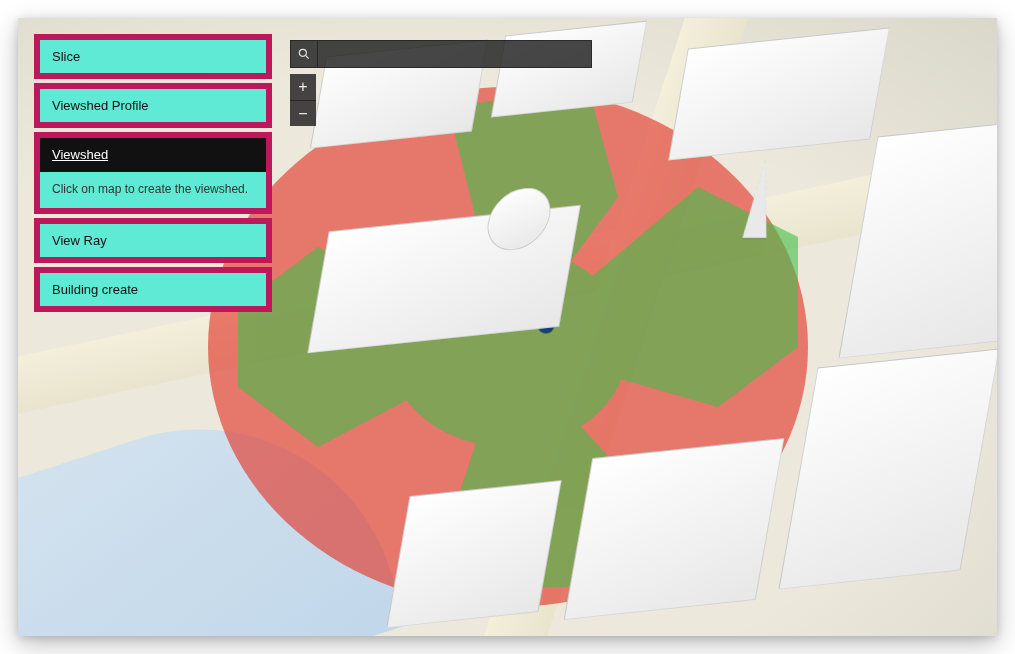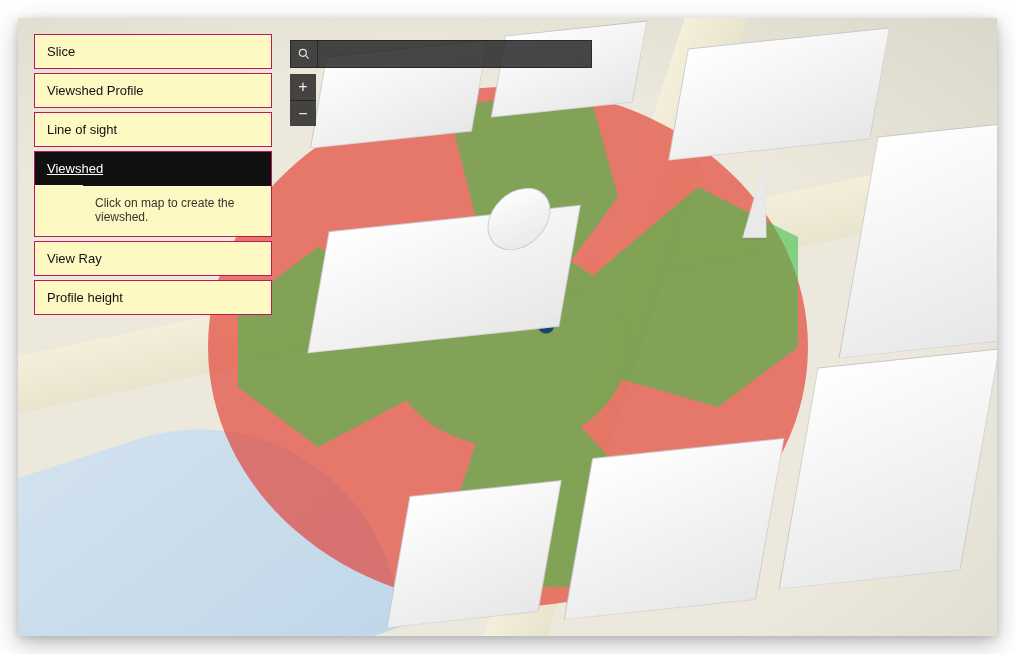--- a/index.html
+++ b/index.html
@@ -77,42 +77,41 @@
   .tool-panel {
     position: absolute;
     left: 16px; top: 16px;
     width: 238px;
     display: flex;
     flex-direction: column;
     gap: 4px;
     z-index: 50;
   }
   .accordion-item {
-    border: 1px solid #be185d;
-    background: #fef9c3;
+    border: 6px solid #be185d;
+    background: #5eead4;
   }
   .accordion-header {
     padding: 9px 12px;
     font-size: 13px;
     color: #111;
     cursor: pointer;
     user-select: none;
   }
   .accordion-item.active .accordion-header {
     background: #111;
     color: #fff;
     text-decoration: underline;
   }
   .accordion-body {
     display: none;
     padding: 10px 12px 12px;
     font-size: 12px;
     color: #333;
     border-top: 1px solid #111;
-    margin-left: 48px;
   }
   .accordion-item.active .accordion-body { display: block; }
 
   
   .top-controls {
     position: absolute;
     left: 272px; top: 22px;
     display: flex; flex-direction: column; gap: 6px;
     z-index: 40;
   }
@@ -218,29 +217,26 @@
       </div>
     </div>
 
     <div class="tool-panel">
       <div class="accordion-item">
         <div class="accordion-header">Slice</div>
       </div>
       <div class="accordion-item">
         <div class="accordion-header">Viewshed Profile</div>
       </div>
-      <div class="accordion-item">
-        <div class="accordion-header">Line of sight</div>
-      </div>
       <div class="accordion-item active">
         <div class="accordion-header">Viewshed</div>
         <div class="accordion-body">Click on map to create the viewshed.</div>
       </div>
       <div class="accordion-item">
         <div class="accordion-header">View Ray</div>
       </div>
       <div class="accordion-item">
-        <div class="accordion-header">Profile height</div>
+        <div class="accordion-header">Building create</div>
       </div>
     </div>
 
   </div>
 </div>
 
 </body></html>

